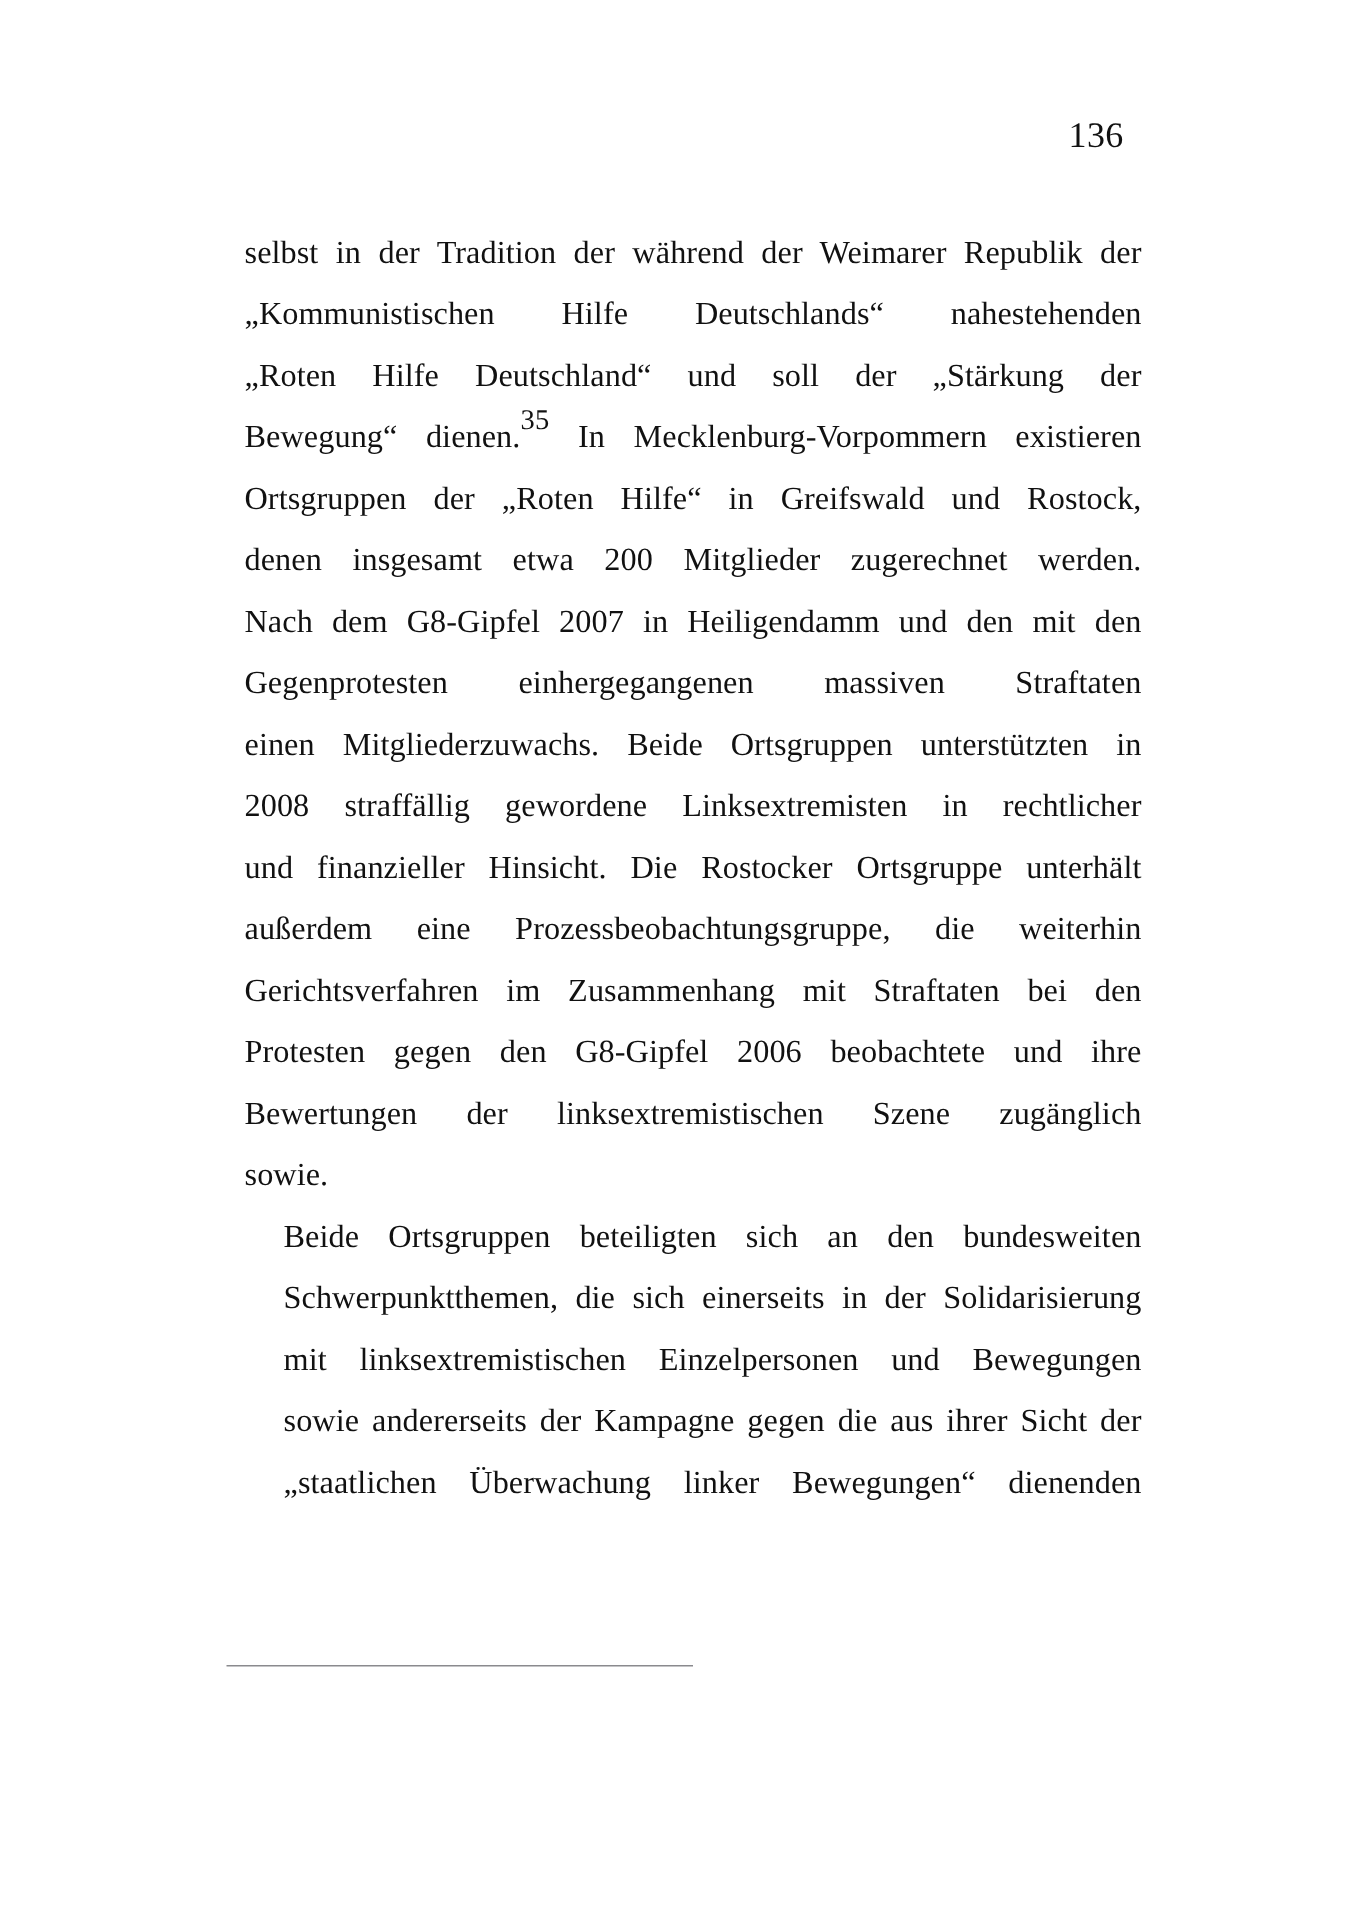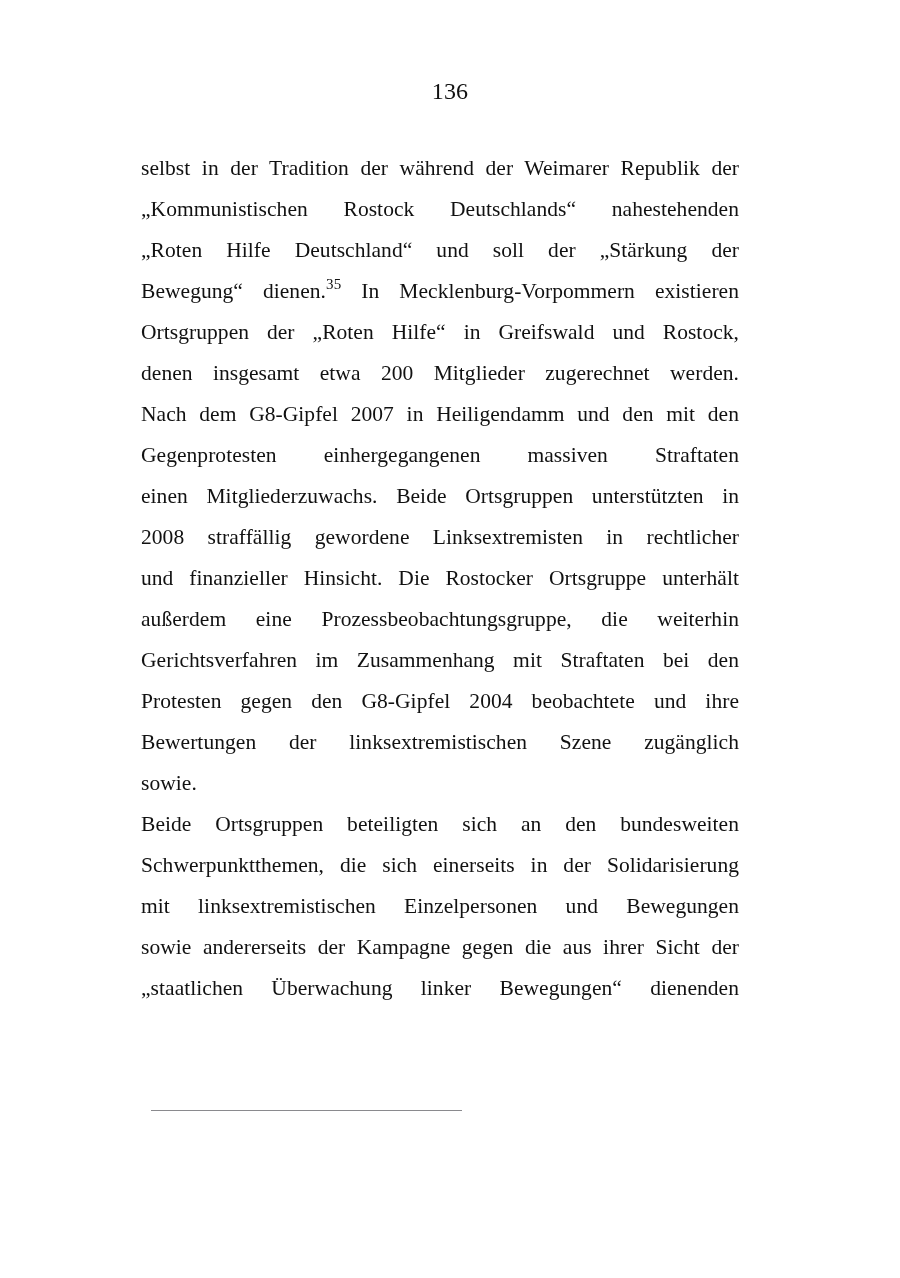--- a/index.html
+++ b/index.html
@@ -23,63 +23,64 @@
     inset: 0;
     background: #ffffff;
   }
 
   
   .page-number {
     position: absolute;
     top: 76px;
     left: 151px;
     width: 598px;
-    text-align: center;
+    text-align: right;
     font-size: 24px;
     line-height: 30px;
     letter-spacing: 0.2px;
     color: #111111;
   }
 
   
   .text-body {
     position: absolute;
     top: 148px;
-    left: 141px;
+    left: 163px;
     width: 598px;
   }
 
   .para {
     margin: 0;
     text-align: justify;
     text-justify: inter-word;
     font-size: 21.5px;
     line-height: 41px;
     letter-spacing: 0.05px;
     word-spacing: 0.2px;
     hyphens: none;
     color: #111111;
   }
   
   .para + .para {
     margin-top: 0;
+    margin-left: 26px;
   }
 
   .line {
     display: block;
     text-align: justify;
     text-align-last: justify;
     white-space: nowrap;
   }
   .line.last {
     text-align-last: left;
   }
 
   sup.fn {
-    font-size: 15px;
+    font-size: 19px;
     line-height: 0;
     vertical-align: 0.62em;
     letter-spacing: 0.2px;
   }
 
   
   .footnote-rule {
     position: absolute;
     left: 151px;
     top: 1110px;
@@ -102,33 +103,33 @@
 <body>
 
 <div class="page">
 
   <div class="page-number">136</div>
 
   <div class="text-body">
 
     <p class="para">
       <span class="line">selbst in der Tradition der während der Weimarer Republik der</span>
-      <span class="line">„Kommunistischen Rostock Deutschlands“ nahestehenden</span>
+      <span class="line">„Kommunistischen Hilfe Deutschlands“ nahestehenden</span>
       <span class="line">„Roten Hilfe Deutschland“ und soll der „Stärkung der</span>
       <span class="line"><span>Bewegung“ dienen.</span><sup class="fn">35</sup><span> In Mecklenburg-Vorpommern existieren</span></span>
       <span class="line">Ortsgruppen der „Roten Hilfe“ in Greifswald und Rostock,</span>
       <span class="line">denen insgesamt etwa 200 Mitglieder zugerechnet werden.</span>
       <span class="line">Nach dem G8-Gipfel 2007 in Heiligendamm und den mit den</span>
       <span class="line">Gegenprotesten einhergegangenen massiven Straftaten</span>
       <span class="line">einen Mitgliederzuwachs. Beide Ortsgruppen unterstützten in</span>
       <span class="line">2008 straffällig gewordene Linksextremisten in rechtlicher</span>
       <span class="line">und finanzieller Hinsicht. Die Rostocker Ortsgruppe unterhält</span>
       <span class="line">außerdem eine Prozessbeobachtungsgruppe, die weiterhin</span>
       <span class="line">Gerichtsverfahren im Zusammenhang mit Straftaten bei den</span>
-      <span class="line">Protesten gegen den G8-Gipfel 2004 beobachtete und ihre</span>
+      <span class="line">Protesten gegen den G8-Gipfel 2006 beobachtete und ihre</span>
       <span class="line">Bewertungen der linksextremistischen Szene zugänglich</span>
       <span class="line last">sowie.</span>
     </p>
 
     <p class="para">
       <span class="line">Beide Ortsgruppen beteiligten sich an den bundesweiten</span>
       <span class="line">Schwerpunktthemen, die sich einerseits in der Solidarisierung</span>
       <span class="line">mit linksextremistischen Einzelpersonen und Bewegungen</span>
       <span class="line">sowie andererseits der Kampagne gegen die aus ihrer Sicht der</span>
       <span class="line">„staatlichen Überwachung linker Bewegungen“ dienenden</span>

